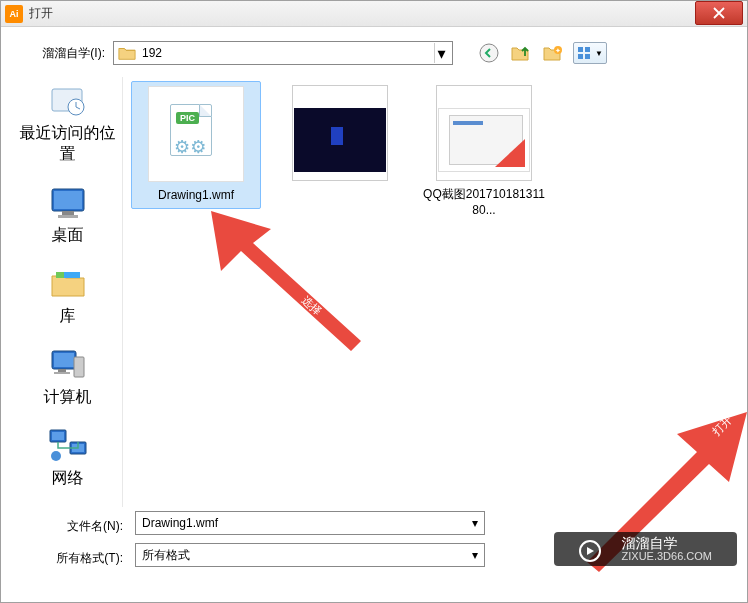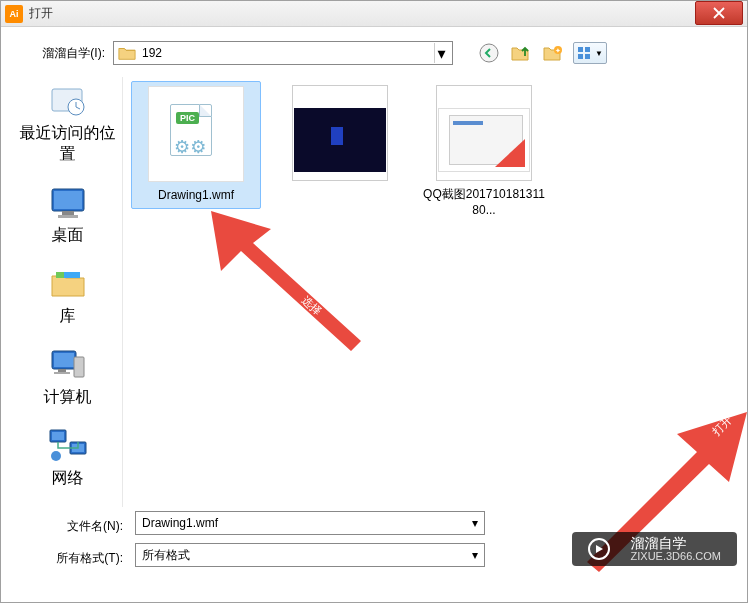--- a/index.html
+++ b/index.html
@@ -54,21 +54,21 @@
     
     .bottom-rows { padding: 4px 0 0 0; }
     .bottom-row { display: flex; align-items: flex-end; margin-bottom: 8px; }
     .bottom-label { width: 122px; font-size: 12px; text-align: right; padding-right: 12px; }
     .bottom-input { flex: 1; max-width: 350px; height: 24px; border: 1px solid #888; padding: 0 6px; font-size: 12px; display:flex; align-items:center; background:#fff; font-family: "SimSun", monospace; }
     .bottom-input .dd { margin-left:auto; }
     
     .red-arrow1 { position:absolute; left:190px; top:210px; width:170px; height:150px; pointer-events:none; }
     .red-arrow2 { position:absolute; right:-10px; bottom:30px; width:170px; height:180px; pointer-events:none; }
     
-    .watermark { position:absolute; right:10px; bottom:36px; background:rgba(0,0,0,0.7); color:#fff; display:flex; align-items:center; padding:4px 16px; border-radius:4px; gap:21px; }
+    .watermark { position:absolute; right:10px; bottom:36px; background:rgba(0,0,0,0.7); color:#fff; display:flex; align-items:flex-end; padding:4px 25px; border-radius:4px; gap:21px; }
     .watermark .play { width:22px; height:22px; border:2px solid #fff; border-radius:50%; display:flex; align-items:center; justify-content:center; }
     .watermark .play::after { content:""; border-left:7px solid #fff; border-top:4px solid transparent; border-bottom:4px solid transparent; margin-left:2px; }
     .watermark .wm-text { font-size:14px; line-height:1; }
     .watermark .wm-sub { font-size:11px; opacity:0.8; }
     
     .view-dd { display:flex; width:34px; height:22px; border:1px solid #9ab; border-radius:2px; align-items:center; justify-content:center; background:linear-gradient(#f5faff,#e0eef8); }
   </style>
 </head>
 <body>
 

